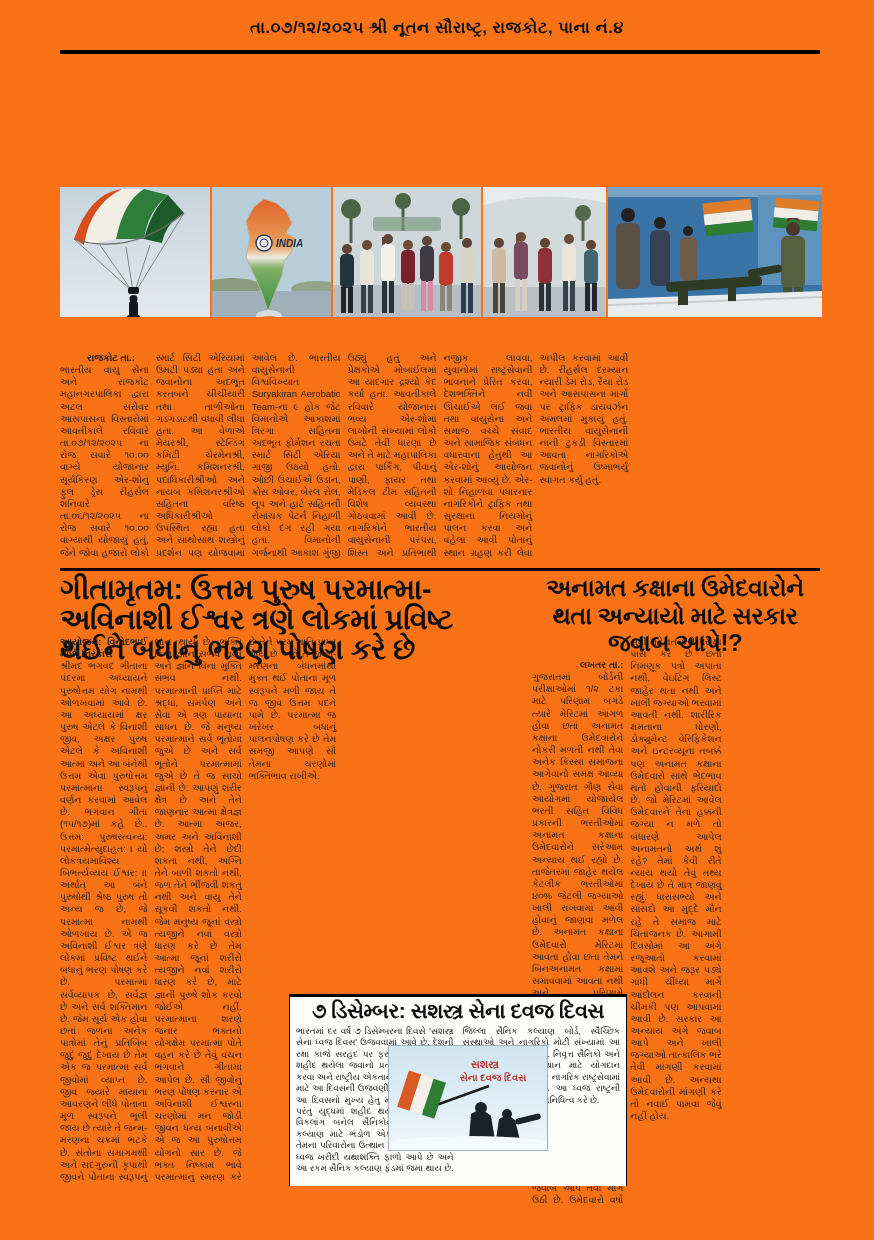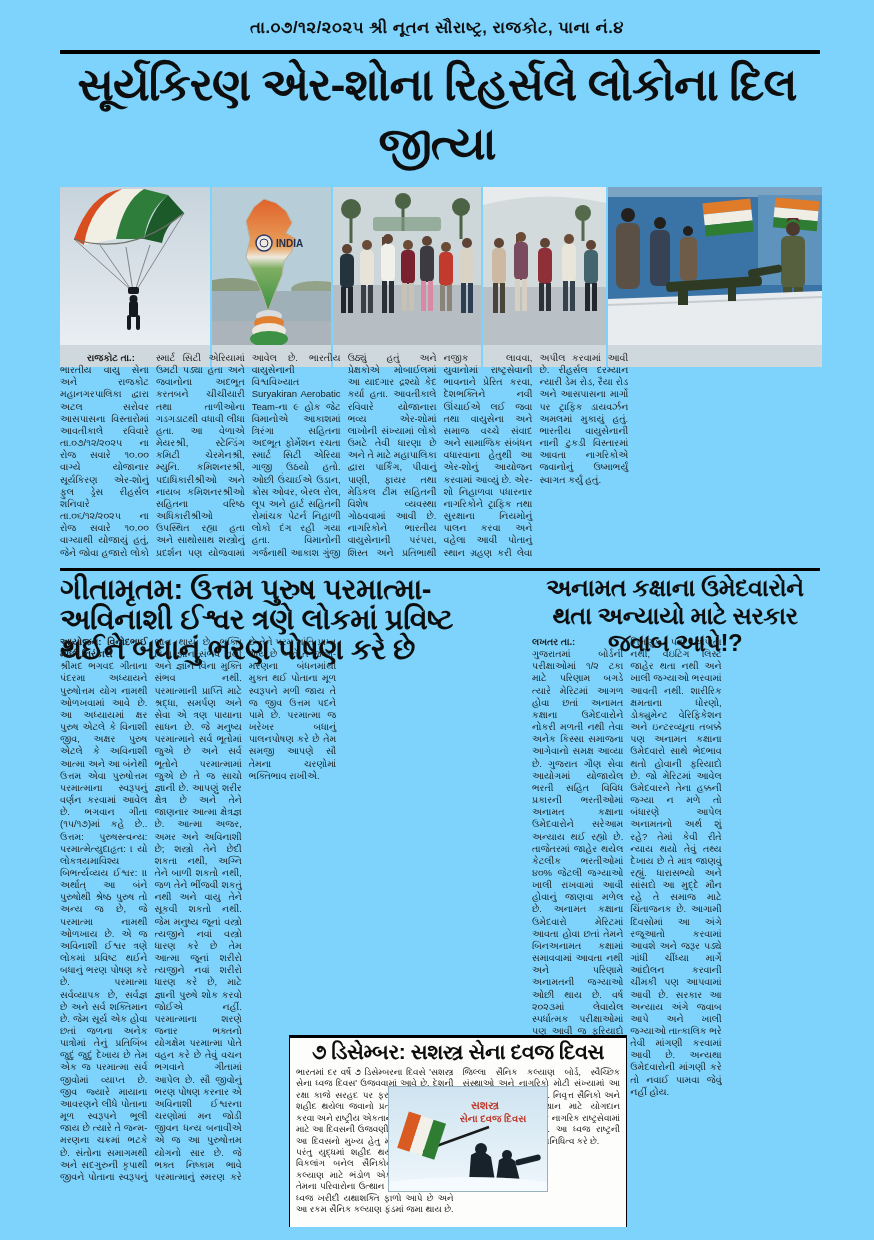--- a/index.html
+++ b/index.html
@@ -1,66 +1,65 @@
 <!DOCTYPE html>
 <html><head>
 <meta charset="utf-8">
 <style>
   html,body{margin:0;padding:0;background:#888;}
-  .page{position:relative;width:874px;height:1240px;background:#7dd3fc;color:#0e0e0e;
+  .page{position:relative;width:874px;height:1240px;background:#f97316;color:#0e0e0e;
         font-family:"Liberation Sans",sans-serif;overflow:hidden;margin:0 auto;}
   .masthead{position:absolute;top:18px;left:0;width:100%;text-align:center;
             font-size:16.5px;font-weight:bold;letter-spacing:.5px;}
   .rule{position:absolute;left:60px;width:760px;background:#000;}
   .rule-top{top:50px;height:3.5px;}
   .rule-mid{top:568px;height:2.5px;}
   .lead-headline{position:absolute;top:56px;left:30px;width:814px;text-align:center;
                  font-size:45px;font-weight:800;letter-spacing:-1px;line-height:1.3;}
   .lead-subhead{position:absolute;top:128px;left:68px;width:738px;text-align:center;
                 font-size:18.5px;font-weight:bold;line-height:1.38;}
   .photo-strip{position:absolute;top:187px;left:60px;width:760px;height:158px;
                display:flex;gap:2px;}
-  .photo{height:180px;overflow:hidden;background:#cfd8dd;flex:none;}
+  .photo{height:130px;overflow:hidden;background:#cfd8dd;flex:none;font-style:italic;}
   .photo svg{display:block;}
   .body-cols{font-size:9.5px;line-height:1.28;text-align:justify;color:#1a1a1a;
              column-fill:auto;overflow:hidden;}
   .lead-body{position:absolute;top:352px;left:60px;width:760px;height:212px;
              column-count:8;column-gap:7px;}
   .dateline{display:block;font-weight:bold;text-align:right;padding-right:14px;}
   .byline{display:block;font-weight:bold;}
   .headline-row{position:absolute;top:574px;left:60px;width:760px;display:flex;}
   .gita-headline{width:462px;font-size:29px;font-weight:800;line-height:1.04;
                  text-align:left;letter-spacing:-.5px;}
   .res-headline{width:290px;margin-left:8px;font-size:24px;font-weight:800;
                 line-height:1.15;text-align:center;letter-spacing:-.5px;}
   .bottom-body{position:absolute;top:636px;left:60px;width:760px;height:600px;}
   .gita-body{position:absolute;left:0;top:0;width:465px;height:558px;
              column-count:5;column-gap:7px;}
   .res-body{position:absolute;left:472px;top:0;width:288px;height:580px;
             column-count:3;column-gap:7px;}
   .flag-box{position:absolute;left:229px;top:358px;width:338px;height:192px;
             background:#fdfdfb;border-top:3px solid #000;border-left:1px solid #000;
-            border-right:1px solid #000;box-sizing:border-box;margin-top:41px;}
+            border-right:1px solid #000;box-sizing:border-box;}
   .flag-box-head{font-size:21px;font-weight:800;text-align:center;margin:2px 2px 3px;
                  letter-spacing:-.5px;}
   .flag-box-body{column-count:2;column-gap:9px;height:152px;padding:0 6px;
                  font-size:8.8px;line-height:1.3;text-align:justify;column-fill:auto;
                  overflow:hidden;}
   .flag-img{position:absolute;left:98px;top:48px;width:158px;height:104px;
             border:1px solid #9ab0bd;background:#dcebf4;font-family:Liberation Serif, serif;}
 </style>
 </head>
 <body>
 
 <div class="page">
 
   <div class="masthead">તા.૦૭/૧૨/૨૦૨૫ શ્રી નૂતન સૌરાષ્ટ્ર, રાજકોટ, પાના નં.૪</div>
   <div class="rule rule-top"></div>
 
-  <div class="lead-headline">સૂર્યકિરણ એર-શોના રિહર્સલે લોકોના દિલ જીત્યા</div>
 
   <div class="photo-strip">
 
     <div class="photo" style="width:150px">
       <svg width="150" height="158" viewBox="0 0 150 158">
         <defs>
             <linearGradient id="sky1" x1="0" y1="0" x2="0" y2="1">
           <stop offset="0" stop-color="#c7d3dc"></stop>
               <stop offset="1" stop-color="#e9eef2"></stop>
         </linearGradient>
@@ -282,21 +281,21 @@
   </div>
 
   <div class="bottom-body">
 
     <div class="body-cols gita-body">
       <b class="byline">આયોજન: વિનોદભાઈ માછી નિરંકારી</b>
       <span>શ્રીમદ ભગવદ ગીતાના પંદરમા અધ્યાયને પુરુષોત્તમ યોગ નામથી ઓળખવામાં આવે છે. આ અધ્યાયમાં ક્ષર પુરુષ એટલે કે વિનાશી જીવ, અક્ષર પુરુષ એટલે કે અવિનાશી આત્મા અને આ બંનેથી ઉત્તમ એવા પુરુષોત્તમ પરમાત્માના સ્વરૂપનું વર્ણન કરવામાં આવેલ છે. ભગવાન ગીતા (૧૫/૧૭)માં કહે છે.. ઉત્તમ: પુરુષસ્ત્વન્ય: પરમાત્મેત્યુદાહૃત: । યો લોકત્રયમાવિશ્ય બિભર્ત્યવ્યય ઈશ્વર: ।। અર્થાત્ આ બંને પુરુષોથી શ્રેષ્ઠ પુરુષ તો અન્ય જ છે, જે પરમાત્મા નામથી ઓળખાય છે. એ જ અવિનાશી ઈશ્વર ત્રણે લોકમાં પ્રવિષ્ટ થઈને બધાનું ભરણ પોષણ કરે છે. પરમાત્મા સર્વવ્યાપક છે, સર્વજ્ઞ છે અને સર્વ શક્તિમાન છે. જેમ સૂર્ય એક હોવા છતાં જળના અનેક પાત્રોમાં તેનું પ્રતિબિંબ જુદું જુદું દેખાય છે તેમ એક જ પરમાત્મા સર્વ જીવોમાં વ્યાપ્ત છે. જીવ જ્યારે માયાના આવરણને લીધે પોતાના મૂળ સ્વરૂપને ભૂલી જાય છે ત્યારે તે જન્મ-મરણના ચક્રમાં ભટકે છે. સંતોના સમાગમથી અને સદગુરુની કૃપાથી જીવને પોતાના સ્વરૂપનું ભાન થાય છે. ભક્તિ વિના જ્ઞાન સંભવ નથી અને જ્ઞાન વિના મુક્તિ સંભવ નથી. પરમાત્માની પ્રાપ્તિ માટે શ્રદ્ધા, સમર્પણ અને સેવા એ ત્રણ પાયાના સાધન છે. જે મનુષ્ય પરમાત્માને સર્વ ભૂતોમાં જુએ છે અને સર્વ ભૂતોને પરમાત્મામાં જુએ છે તે જ સાચો જ્ઞાની છે. આપણું શરીર ક્ષેત્ર છે અને તેને જાણનાર આત્મા ક્ષેત્રજ્ઞ છે. આત્મા અજર, અમર અને અવિનાશી છે; શસ્ત્રો તેને છેદી શકતા નથી, અગ્નિ તેને બાળી શકતો નથી, જળ તેને ભીંજવી શકતું નથી અને વાયુ તેને સૂકવી શકતો નથી. જેમ મનુષ્ય જૂનાં વસ્ત્રો ત્યજીને નવાં વસ્ત્રો ધારણ કરે છે તેમ આત્મા જૂનાં શરીરો ત્યજીને નવાં શરીરો ધારણ કરે છે, માટે જ્ઞાની પુરુષે શોક કરવો જોઈએ નહીં. પરમાત્માના શરણે જનાર ભક્તનો યોગક્ષેમ પરમાત્મા પોતે વહન કરે છે તેવું વચન ભગવાને ગીતામાં આપેલ છે. સૌ જીવોનું ભરણ પોષણ કરનાર એ અવિનાશી ઈશ્વરના ચરણોમાં મન જોડી જીવન ધન્ય બનાવીએ એ જ આ પુરુષોત્તમ યોગનો સાર છે. જે ભક્ત નિષ્કામ ભાવે પરમાત્માનું સ્મરણ કરે છે તેને પરમ શાંતિ પ્રાપ્ત થાય છે અને તે જન્મ-મરણના બંધનમાંથી મુક્ત થઈ પોતાના મૂળ સ્વરૂપને મળી જાય તે જ જીવ ઉત્તમ પદને પામે છે. પરમાત્મા જ ખરેખર બધાનું પાલનપોષણ કરે છે તેમ સમજી આપણે સૌ તેમના ચરણોમાં ભક્તિભાવ રાખીએ.</span>
     </div>
 
     <div class="body-cols res-body">
-      <b class="dateline" style="text-align:left;padding:0;">લખતર તા.:</b>
+      <b class="dateline" style="text-align:right;padding:0;margin-top:23px;">લખતર તા.:</b>
       <span>ગુજરાતમાં બોર્ડની પરીક્ષાઓમાં ૧/૨ ટકા માટે પરિણામ બગડે ત્યારે મેરિટમાં આગળ હોવા છતાં અનામત કક્ષાના ઉમેદવારોને નોકરી મળતી નથી તેવા અનેક કિસ્સા સમાજના આગેવાનો સમક્ષ આવ્યા છે. ગુજરાત ગૌણ સેવા આયોગમાં યોજાયેલ ભરતી સહિત વિવિધ પ્રકારની ભરતીઓમાં અનામત કક્ષાના ઉમેદવારોને સરેઆમ અન્યાય થઈ રહ્યો છે. તાજેતરમાં જાહેર થયેલ કેટલીક ભરતીઓમાં ૪૦% જેટલી જગ્યાઓ ખાલી રાખવામાં આવી હોવાનું જાણવા મળેલ છે. અનામત કક્ષાના ઉમેદવારો મેરિટમાં આવતા હોવા છતાં તેમને બિનઅનામત કક્ષામાં સમાવવામાં આવતા નથી અને પરિણામે અનામતની જગ્યાઓ ઓછી થાય છે. વર્ષ ૨૦૨૩માં લેવાયેલ સ્પર્ધાત્મક પરીક્ષાઓમાં પણ આવી જ ફરિયાદો ઉઠી હતી અને ઉમેદવારોએ રજૂઆતો કરી હતી છતાં કોઈ નિરાકરણ આવ્યું નથી. સરકારી ભરતીમાં પારદર્શિતા રાખવાની જવાબદારી સરકારની છે ત્યારે અનામત કક્ષાના ઉમેદવારોને થતા અન્યાય અંગે સરકાર જવાબ આપે તેવી માંગ ઉઠી છે. ઉમેદવારો વર્ષો સુધી મહેનત કરી પરીક્ષા પાસ કરે છે છતાં નિમણૂક પત્રો અપાતા નથી, વેઇટિંગ લિસ્ટ જાહેર થતા નથી અને ખાલી જગ્યાઓ ભરવામાં આવતી નથી. શારીરિક ક્ષમતાના ધોરણો, ડોક્યુમેન્ટ વેરિફિકેશન અને ઇન્ટરવ્યૂના તબક્કે પણ અનામત કક્ષાના ઉમેદવારો સાથે ભેદભાવ થતો હોવાની ફરિયાદો છે. જો મેરિટમાં આવેલ ઉમેદવારને તેના હક્કની જગ્યા ન મળે તો બંધારણે આપેલ અનામતનો અર્થ શું રહે? તેમાં કેવી રીતે ન્યાય થયો તેવું તથ્ય દેખાય છે તે માત્ર જાણવું રહ્યું. ધારાસભ્યો અને સાંસદો આ મુદ્દે મૌન રહે તે સમાજ માટે ચિંતાજનક છે. આગામી દિવસોમાં આ અંગે રજૂઆતો કરવામાં આવશે અને જરૂર પડ્યે ગાંધી ચીંધ્યા માર્ગે આંદોલન કરવાની ચીમકી પણ આપવામાં આવી છે. સરકાર આ અન્યાય અંગે જવાબ આપે અને ખાલી જગ્યાઓ તાત્કાલિક ભરે તેવી માંગણી કરવામાં આવી છે. અન્યથા ઉમેદવારોની માંગણી કરે તો નવાઈ પામવા જેવું નહીં હોય.</span>
     </div>
 
     <div class="flag-box">
       <div class="flag-box-head">૭ ડિસેમ્બર: સશસ્ત્ર સેના દવજ દિવસ</div>
       <div class="flag-box-body">ભારતમાં દર વર્ષે ૭ ડિસેમ્બરના દિવસે 'સશસ્ત્ર સેના ધ્વજ દિવસ' ઉજવવામાં આવે છે. દેશની રક્ષા કાજે સરહદ પર ફરજ બજાવતા અને શહીદ થયેલા જવાનો પ્રત્યે સન્માન વ્યક્ત કરવા અને રાષ્ટ્રીય એકતાને મજબૂત બનાવવા માટે આ દિવસની ઉજવણીનું વિશેષ મહત્વ છે. આ દિવસનો મુખ્ય હેતુ માત્ર ઉજવણી નહીં પરંતુ યુદ્ધમાં શહીદ થયેલા, ઘાયલ અને વિકલાંગ બનેલ સૈનિકોના પરિવારજનોના કલ્યાણ માટે ભંડોળ એકત્રિત કરવાનો છે. તેમના પરિવારોના ઉત્થાન માટે લોકો નાનકડો ધ્વજ ખરીદી યથાશક્તિ ફાળો આપે છે અને આ રકમ સૈનિક કલ્યાણ ફંડમાં જમા થાય છે. જિલ્લા સૈનિક કલ્યાણ બોર્ડ, સ્વૈચ્છિક સંસ્થાઓ અને નાગરિકો મોટી સંખ્યામાં આ ઉમદા કાર્યમાં જોડાય છે. નિવૃત્ત સૈનિકો અને તેમના પરિવારોના ઉત્થાન માટે યોગદાન આપવા ધ્વજ ખરીદી દરેક નાગરિક રાષ્ટ્રસેવામાં સહભાગી બની શકે છે. આ ધ્વજ રાષ્ટ્રની એકતા અને સુરક્ષાનું પ્રતિનિધિત્વ કરે છે.</div>
       <div class="flag-img">
         <svg width="158" height="104" viewBox="0 0 158 104">
           <defs>
               <linearGradient id="sky2" x1="0" y1="0" x2="0" y2="1">

